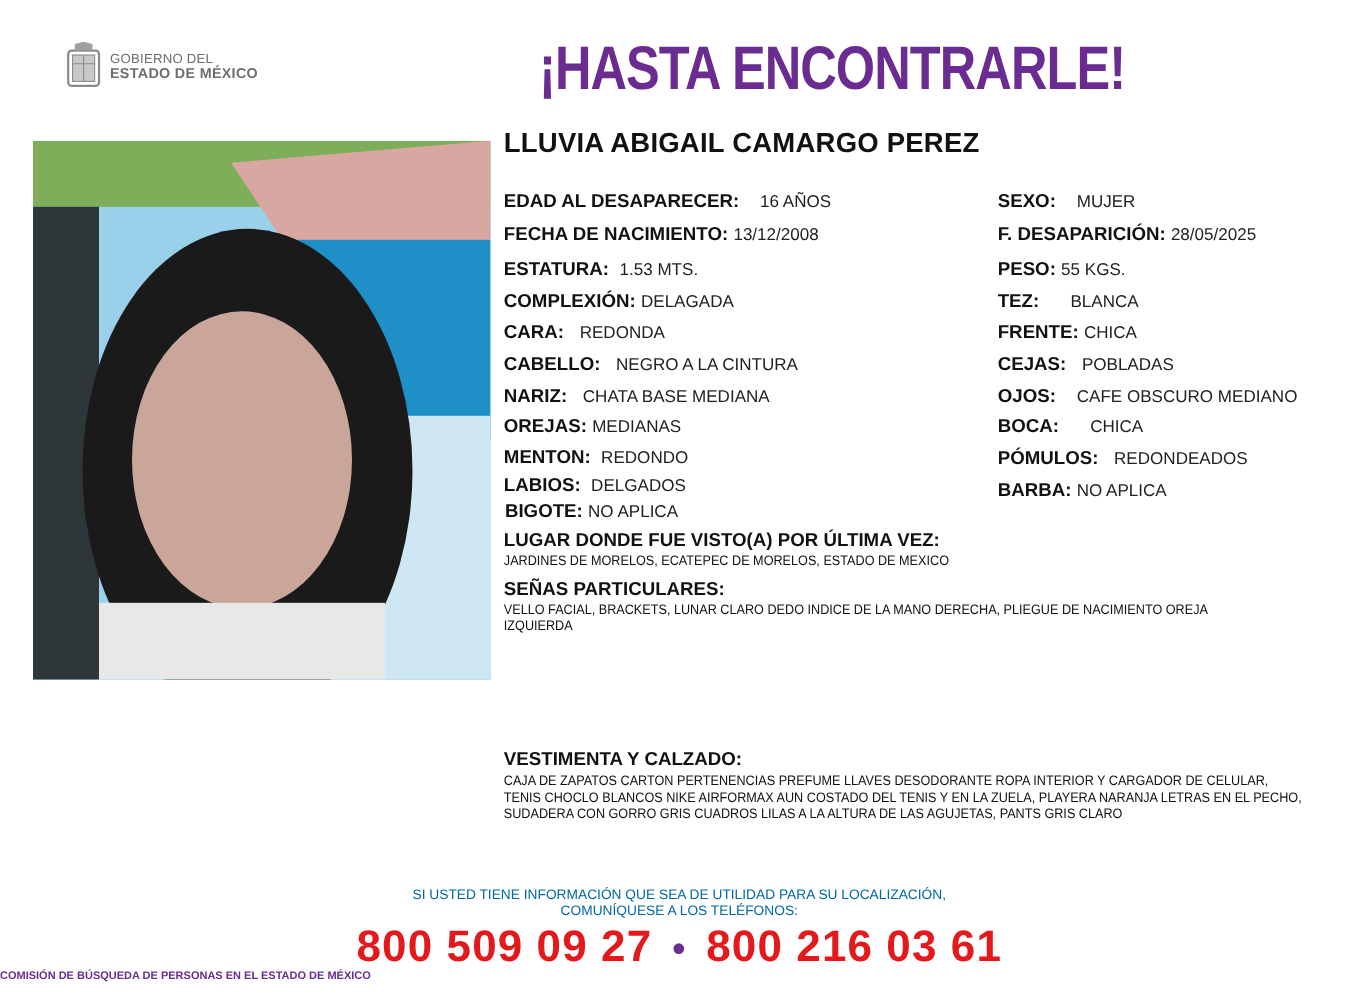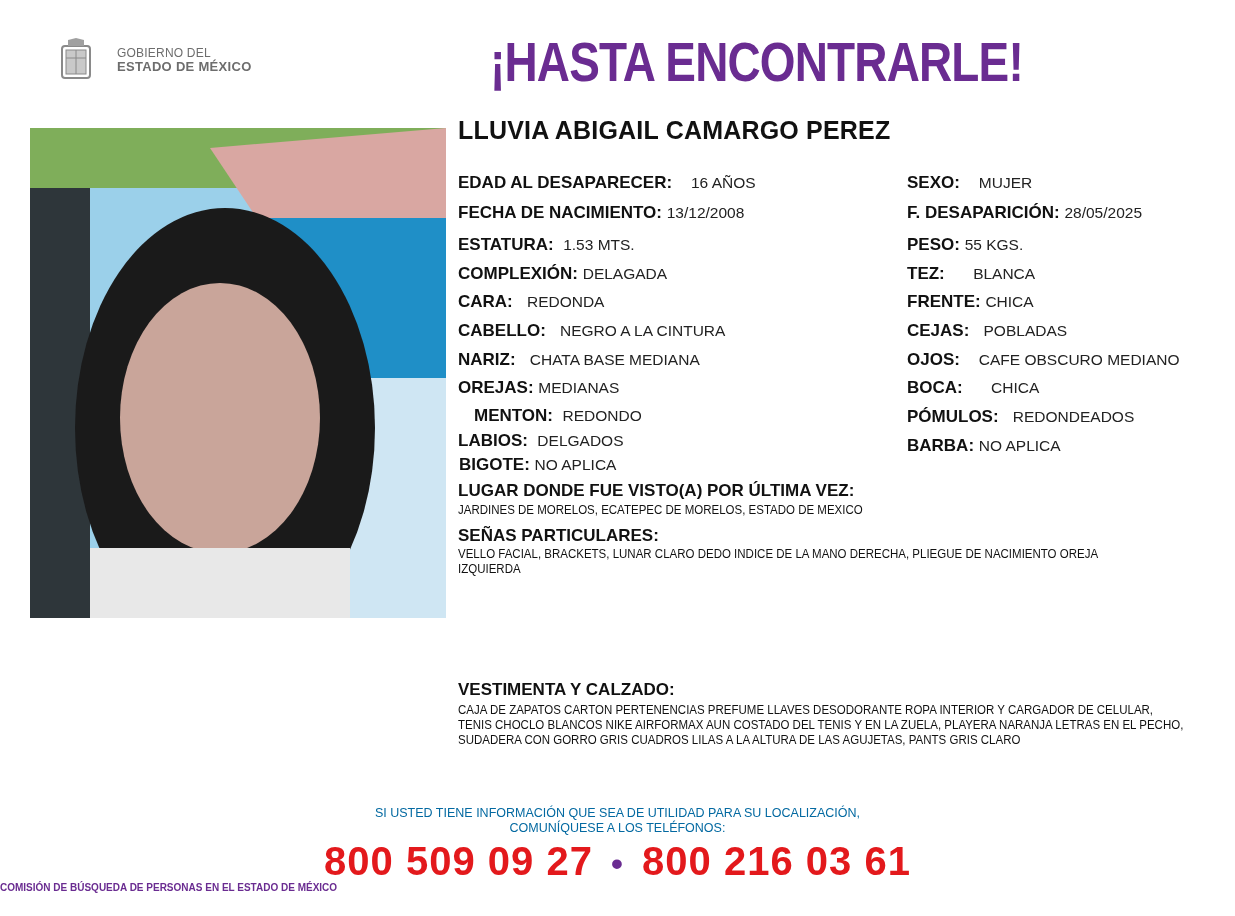--- a/index.html
+++ b/index.html
@@ -3,21 +3,21 @@
   <meta charset="utf-8">
   <style>
     * { box-sizing: border-box; margin: 0; padding: 0; }
     html, body {
       width: 1235px; height: 916px; background: #ffffff; overflow: hidden;
       font-family: "Liberation Sans", sans-serif; color: #111;
     }
     .page { position: relative; width: 1235px; height: 916px; }
 
     
-    .logo { position: absolute; left: 58px; top: 38px; display: flex; align-items: center; gap: 23px; }
+    .logo { position: absolute; left: 58px; top: 38px; display: flex; align-items: center; gap: 6px; }
     .logo .crest { width: 36px; height: 44px; }
     .logo .txt { line-height: 14px; color: #6d6d6d; }
     .logo .l1 { font-size: 12px; letter-spacing: 0.2px; }
     .logo .l2 { font-size: 13px; font-weight: bold; letter-spacing: 0.3px; }
 
     
     .title {
       position: absolute; left: 490px; top: 28px; font-size: 56px; font-weight: bold;
       color: #6a2c91; letter-spacing: -1px; transform: scaleX(0.82); transform-origin: left top;
       white-space: nowrap; line-height: 68px;
@@ -121,21 +121,21 @@
     <span class="val">CHATA BASE MEDIANA</span>
   </div>
   <div class="field" style="left:458px;top:321px;">
     <span class="lbl">CABELLO:</span>&nbsp;&nbsp;
     <span class="val">NEGRO A LA CINTURA</span>
   </div>
   <div class="field" style="left:458px;top:378px;">
     <span class="lbl">OREJAS:</span>
     <span class="val">MEDIANAS</span>
   </div>
-  <div class="field" style="left:474px;top:406px;">
+  <div class="field" style="left:458px;top:406px;">
     <span class="lbl">MENTON:</span>&nbsp;
     <span class="val">REDONDO</span>
   </div>
   <div class="field" style="left:458px;top:431px;">
     <span class="lbl">LABIOS:</span>&nbsp;
     <span class="val">DELGADOS</span>
   </div>
   <div class="field" style="left:459px;top:455px;">
     <span class="lbl">BIGOTE:</span>
     <span class="val">NO APLICA</span>

